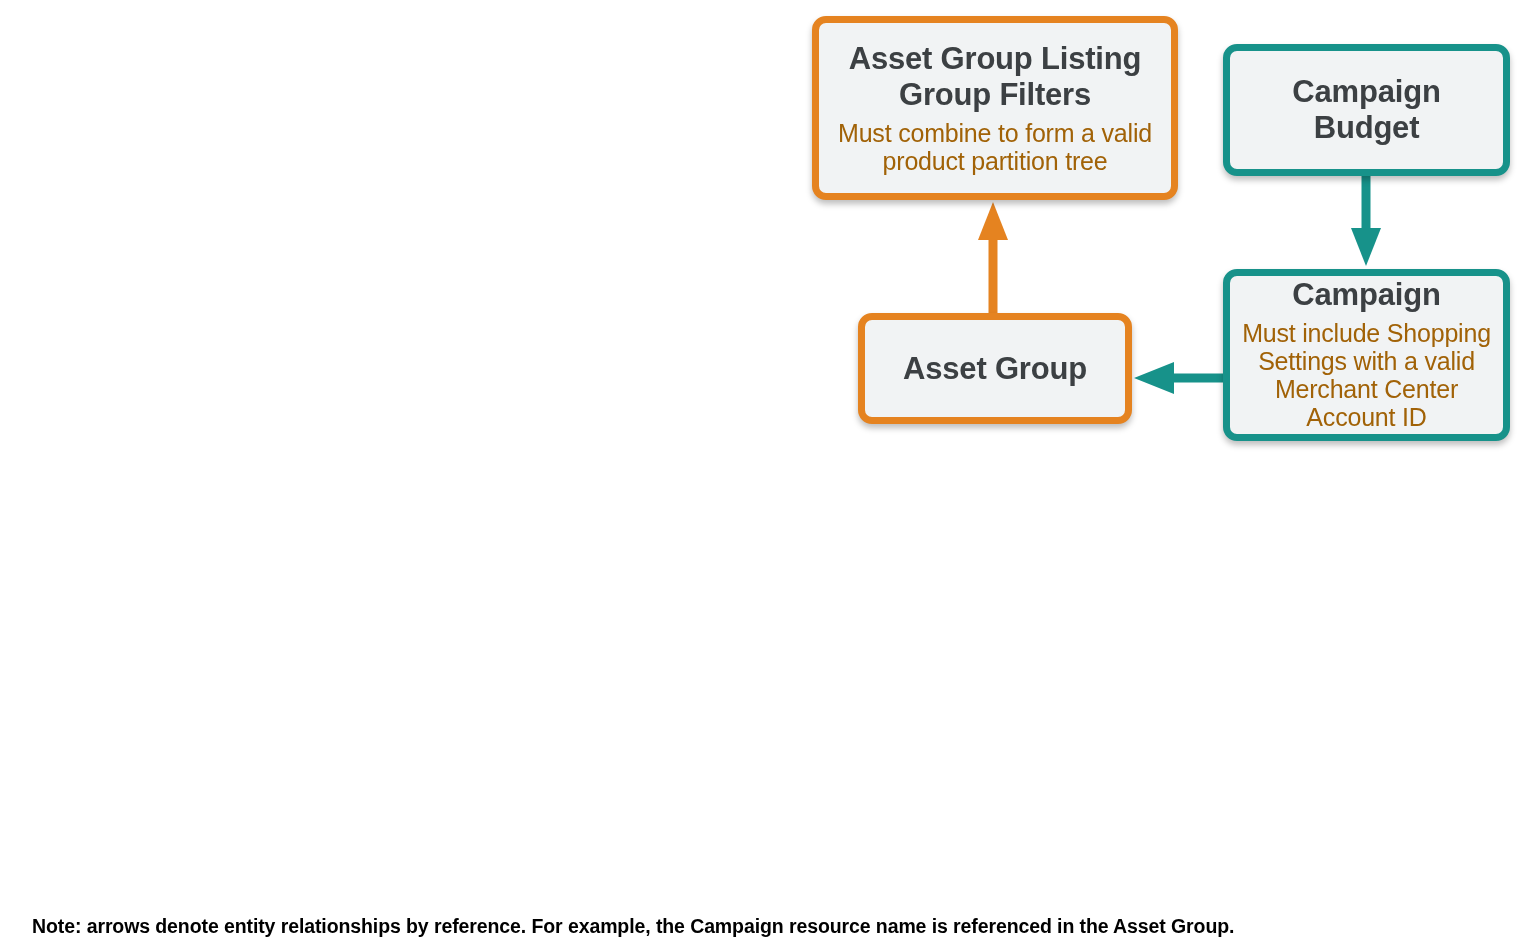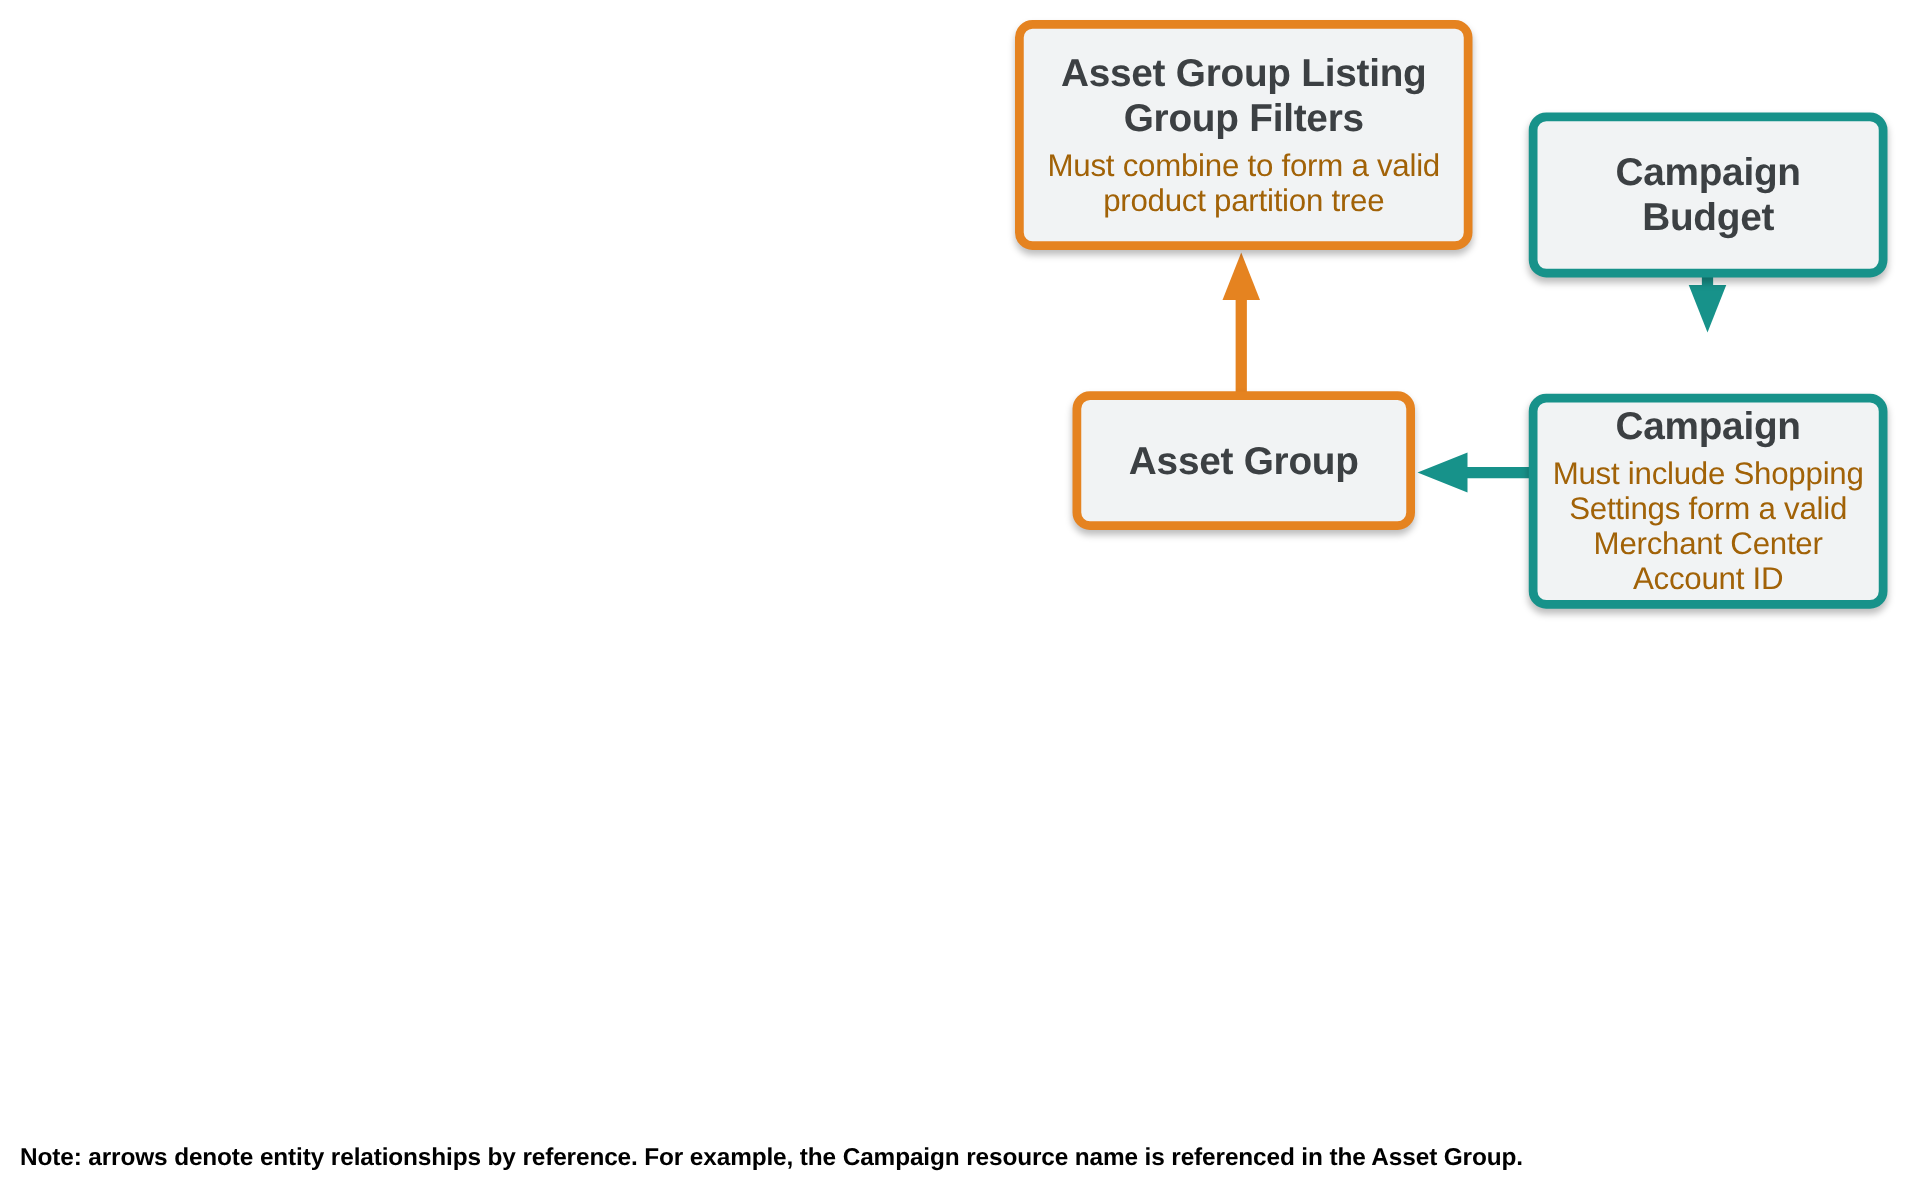--- a/index.html
+++ b/index.html
@@ -45,21 +45,21 @@
     border-radius: 14px;
     display: flex;
     flex-direction: column;
     align-items: center;
     justify-content: center;
     text-align: center;
     box-shadow: 0 4px 6px rgba(0, 0, 0, 0.26);
     padding: 4px 10px;
   }
   .node.orange { border-color: #e58320; }
-  .node.teal   { border-color: #17928a; margin-top: 46px; }
+  .node.teal   { border-color: #17928a; }
 
   .node-title {
     color: #3c4043;
     font-weight: bold;
     font-size: 31px;
     line-height: 1.16;
     letter-spacing: -0.2px;
   }
   .node-subtitle {
     color: #a16207;
@@ -85,21 +85,21 @@
   }
   #node-campaign {
     left: 1223px; top: 269px;
     width: 287px; height: 172px;
   }
   #node-campaign .node-title { margin-top: -2px; }
 
   
   #footer-note {
     position: absolute;
-    left: 16px;
+    left: 32px;
     top: 915px;
     width: 1500px;
     color: #000000;
     font-size: 19.5px;
     font-weight: bold;
     letter-spacing: -0.1px;
     white-space: nowrap;
   }
 </style>
 </head>
@@ -133,18 +133,18 @@
   <div class="node teal" id="node-campaign-budget">
     <div class="node-title">Campaign Budget</div>
   </div>
 
   <div class="node orange" id="node-asset-group">
     <div class="node-title">Asset Group</div>
   </div>
 
   <div class="node teal" id="node-campaign">
     <div class="node-title">Campaign</div>
-    <div class="node-subtitle">Must include Shopping Settings form a valid Merchant Center Account ID</div>
+    <div class="node-subtitle">Must include Shopping Settings with a valid Merchant Center Account ID</div>
   </div>
 
   <div id="footer-note">Note: arrows denote entity relationships by reference. For example, the Campaign resource name is referenced in the Asset Group.</div>
 
 </div>
 
 </body></html>

